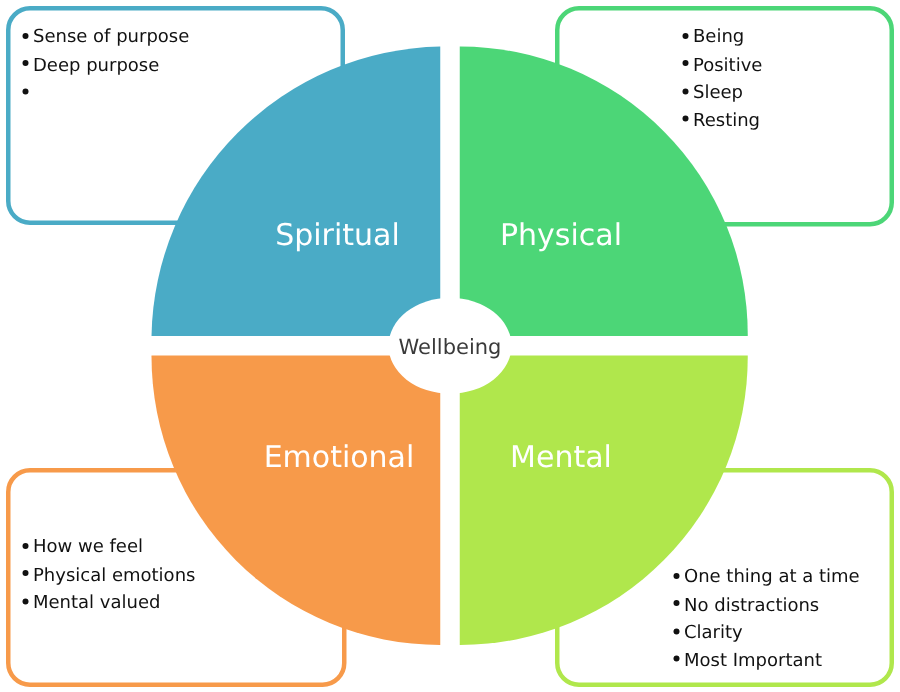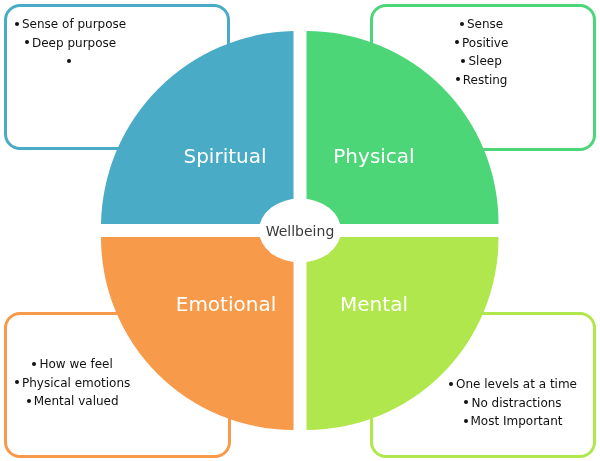--- a/index.html
+++ b/index.html
@@ -6,21 +6,21 @@
   body { width: 600px; height: 461px; position: relative; overflow: hidden;
          font-family: "DejaVu Sans", sans-serif; }
   .box { position: absolute; box-sizing: border-box; border: 3px solid; border-radius: 16px;
          background: #ffffff; }
   .box-spiritual { left: 4px; top: 4px; width: 226px; height: 146px; }
   .box-physical  { left: 370px; top: 4px; width: 226px; height: 147px; }
   .box-emotional { left: 4px; top: 312px; width: 227px; height: 146px; }
   .box-mental    { left: 370px; top: 312px; width: 226px; height: 146px; }
   ul.bullets { list-style: none; margin: 0; padding: 0; position: absolute;
                font-size: 12px; line-height: 18.5px; color: #111111; }
-  ul.bullets li { white-space: nowrap; text-align: center; }
+  ul.bullets li { white-space: nowrap; }
   ul.bullets li .dot { display: inline-block; width: 4px; height: 4px; border-radius: 50%;
                        background: #111111; vertical-align: middle; margin-right: 3px; margin-top: -2px; }
   .list-spiritual { left: 8px; top: 8px; }
   .list-physical  { left: 82px; top: 8px; }
   .list-emotional { left: 8px; top: 40px; }
   .list-mental    { left: 76px; top: 60px; }
   svg.wheel { position: absolute; left: 0; top: 0; }
   .qlabel { font-size: 20px; fill: #ffffff; }
   .center-label { font-size: 14px; fill: #3a3a3a; }
 </style>
@@ -29,37 +29,38 @@
 
 <div class="box box-spiritual" style="border-color: rgb(74, 171, 198);">
   <ul class="bullets list-spiritual">
       <li><span class="dot"></span><span>Sense of purpose</span></li>
       <li><span class="dot"></span><span>Deep purpose</span></li>
       <li><span class="dot"></span></li>
     </ul>
 </div>
 <div class="box box-physical" style="border-color: rgb(76, 214, 119);">
   <ul class="bullets list-physical">
-      <li><span class="dot"></span><span>Sense</span></li>
+      <li><span class="dot"></span><span>Being</span></li>
       <li><span class="dot"></span><span>Positive</span></li>
       <li><span class="dot"></span><span>Sleep</span></li>
       <li><span class="dot"></span><span>Resting</span></li>
     </ul>
 </div>
 <div class="box box-emotional" style="border-color: rgb(247, 154, 74);">
   <ul class="bullets list-emotional">
       <li><span class="dot"></span><span>How we feel</span></li>
       <li><span class="dot"></span><span>Physical emotions</span></li>
       <li><span class="dot"></span><span>Mental valued</span></li>
     </ul>
 </div>
 <div class="box box-mental" style="border-color: rgb(176, 231, 76);">
   <ul class="bullets list-mental">
-      <li><span class="dot"></span><span>One levels at a time</span></li>
+      <li><span class="dot"></span><span>One thing at a time</span></li>
       <li><span class="dot"></span><span>No distractions</span></li>
+      <li><span class="dot"></span><span>Clarity</span></li>
       <li><span class="dot"></span><span>Most Important</span></li>
     </ul>
 </div>
 
 <svg class="wheel" width="600" height="461" viewBox="0 0 600 461">
   <path id="q0" d="M293.5,31 A196.5,196.5 0 0 0 101,224 L293.5,224 Z" fill="#4aabc6"></path>
   <path id="q1" d="M306.5,31 A192,192 0 0 1 498.5,224 L306.5,224 Z" fill="#4cd677"></path>
   <path id="q2" d="M101,237 A192.5,192.5 0 0 0 293.5,430 L293.5,237 Z" fill="#f79a4a"></path>
   <path id="q3" d="M498.5,237 A192,192 0 0 1 306.5,430 L306.5,237 Z" fill="#b0e74c"></path>
 

